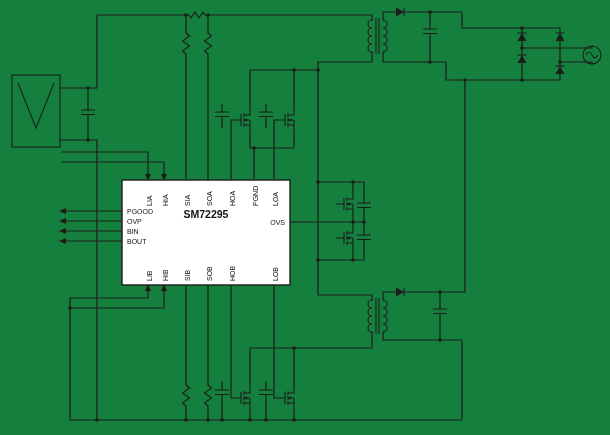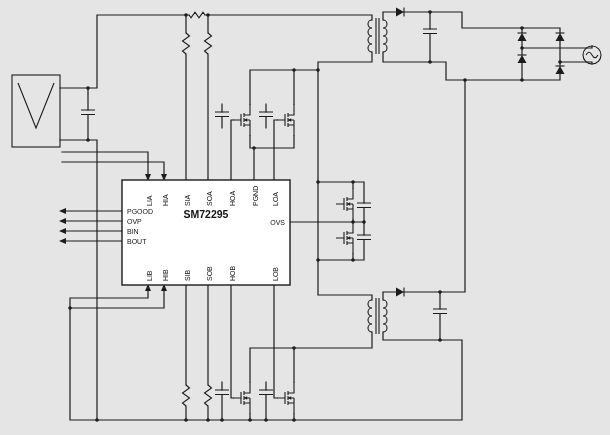--- a/index.html
+++ b/index.html
@@ -1,16 +1,16 @@
 <!DOCTYPE html>
 <html><head>
 <meta charset="utf-8">
 <style>
   html,body{margin:0;padding:0;background:#ffffff;}
-  .page{width:610px;height:435px;position:relative;background:#e5e5e5;overflow:hidden;}
+  .page{width:610px;height:435px;position:relative;background:#15803d;overflow:hidden;}
   svg{display:block;}
   .wire{stroke:#1c1c1c;stroke-width:1.2;fill:none;stroke-linecap:square;}
   .thin{stroke:#1c1c1c;stroke-width:1.1;fill:none;}
   .fillblk{fill:#1c1c1c;stroke:none;}
   .dot{fill:#1c1c1c;stroke:none;}
   .icbox{fill:#ffffff;stroke:#1c1c1c;stroke-width:1.4;}
   .pinlabel{font-family:"Liberation Sans",sans-serif;font-size:7px;fill:#111;}
   .icname{font-family:"Liberation Sans",sans-serif;font-size:10.5px;font-weight:bold;fill:#111;}
 </style>
 </head>

